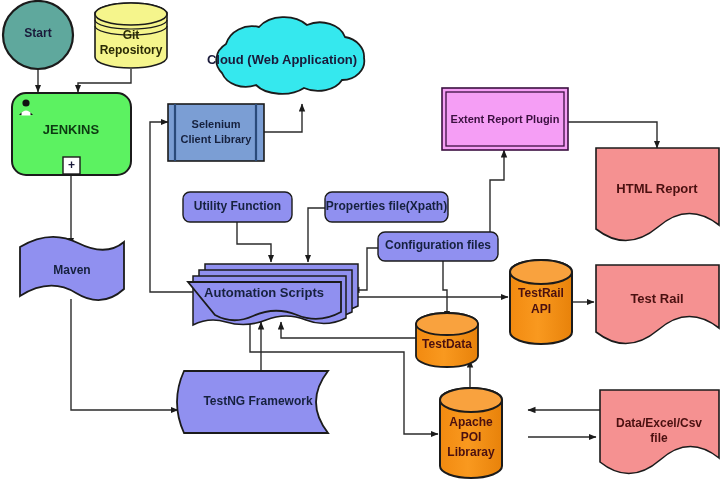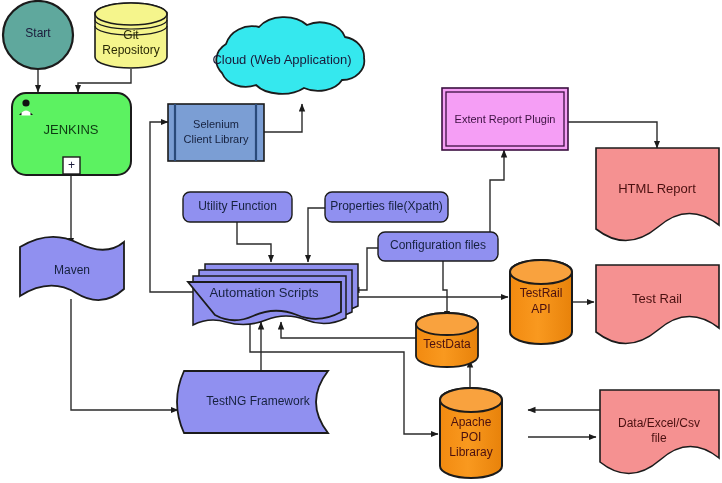--- a/index.html
+++ b/index.html
@@ -1,17 +1,17 @@
 <!DOCTYPE html>
 <html><head>
 <meta charset="utf-8">
 <style>
   html,body{margin:0;padding:0;background:#ffffff;}
   body{width:722px;height:483px;overflow:hidden;font-family:"Liberation Sans",sans-serif;}
-  #canvas{position:relative;width:722px;height:365px;background:#fff;}
+  #canvas{position:relative;width:722px;height:365px;background:#fff;font-weight:bold;}
   svg#diagram{position:absolute;left:0;top:0;width:722px;height:483px;}
   .lbl{font-family:"Liberation Sans",sans-serif;fill:#1a1a3a;text-anchor:middle;dominant-baseline:middle;}
   .lbl-13{font-size:13px;}
   .lbl-12{font-size:12px;}
   .lbl-11{font-size:11px;}
   .lbl-dark{fill:#16213e;}
   .lbl-red{fill:#4a1010;}
   .lbl-purple{fill:#3b1040;}
   .lbl-green{fill:#0d3a12;}
   .lbl-yellow{fill:#2a2a05;}

